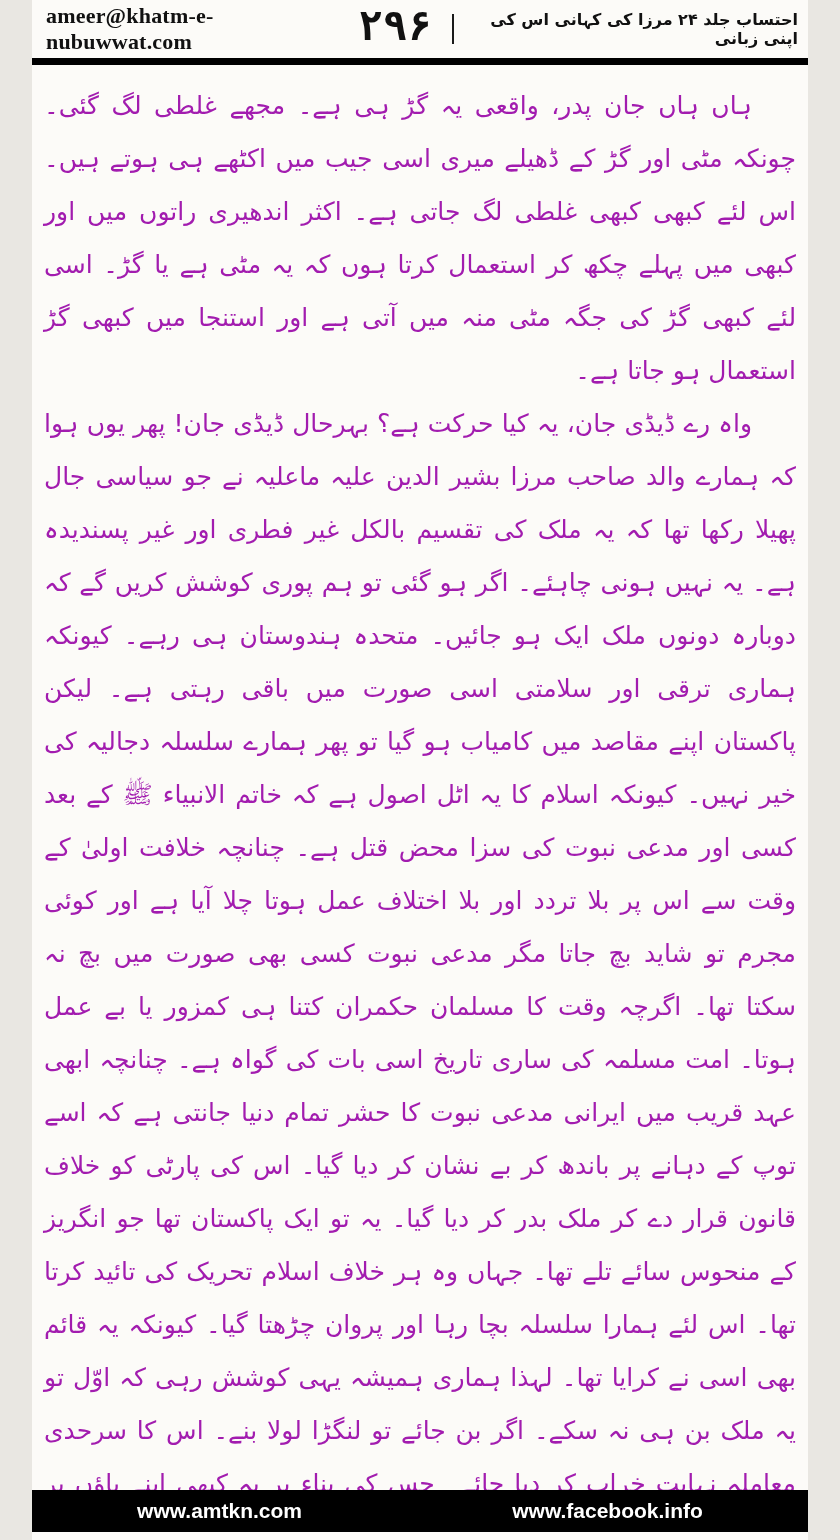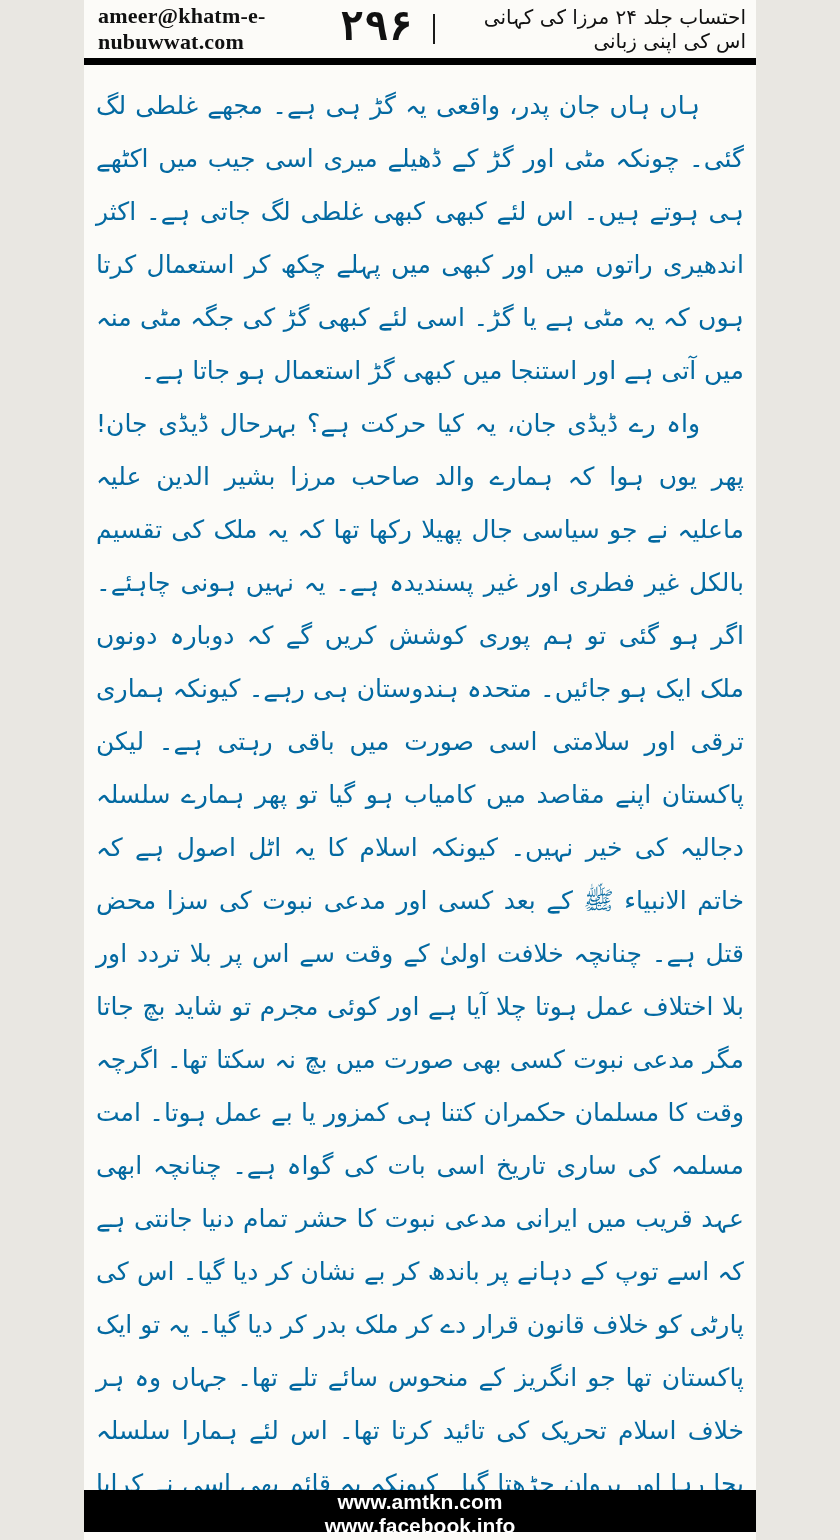--- a/index.html
+++ b/index.html
@@ -2,21 +2,21 @@
 <html lang="ur"><head>
 <meta charset="utf-8">
 <style>
   html, body {
     margin: 0;
     padding: 0;
     background: #e9e7e2;
   }
   .page {
     position: relative;
-    width: 672px;
+    width: 776px;
     height: 1540px;
     margin: 0 auto;
     background: #fcfbf8;
     color: #111;
     box-sizing: border-box;
     display: flex;
     flex-direction: column;
     overflow: hidden;
     font-family: "DejaVu Sans", sans-serif;
   }
@@ -44,22 +44,22 @@
     line-height: 1;
     padding: 0 6px;
   }
   .hdr-divider {
     width: 2px;
     height: 30px;
     background: #1a1a1a;
   }
   .title {
     font-family: "DejaVu Sans", sans-serif;
-    font-weight: 400;
-    font-size: 20px;
+    font-weight: 700;
+    font-size: 16px;
     text-align: right;
     max-width: 330px;
   }
   .rule {
     height: 7px;
     background: #000;
     margin: 0;
   }
   
   .body {
@@ -69,34 +69,33 @@
     box-sizing: border-box;
   }
   .para {
     margin: 0;
     direction: rtl;
     text-align: justify;
     text-justify: inter-word;
     font-family: "DejaVu Sans", sans-serif;
     font-size: 25px;
     line-height: 53px;
-    color: #0369a1;
+    color: #a21caf;
     text-indent: 44px;
   }
   
   .footer {
     height: 42px;
     margin: 0 0 8px 0;
     background: #000;
     color: #fff;
     display: flex;
     align-items: center;
     justify-content: space-around;
     direction: ltr;
-    flex-direction: column;
   }
   .footer-link {
     font-family: "Liberation Sans", sans-serif;
     font-weight: 700;
     font-size: 21px;
     color: #fff;
     white-space: nowrap;
   }
 </style>
 </head>

